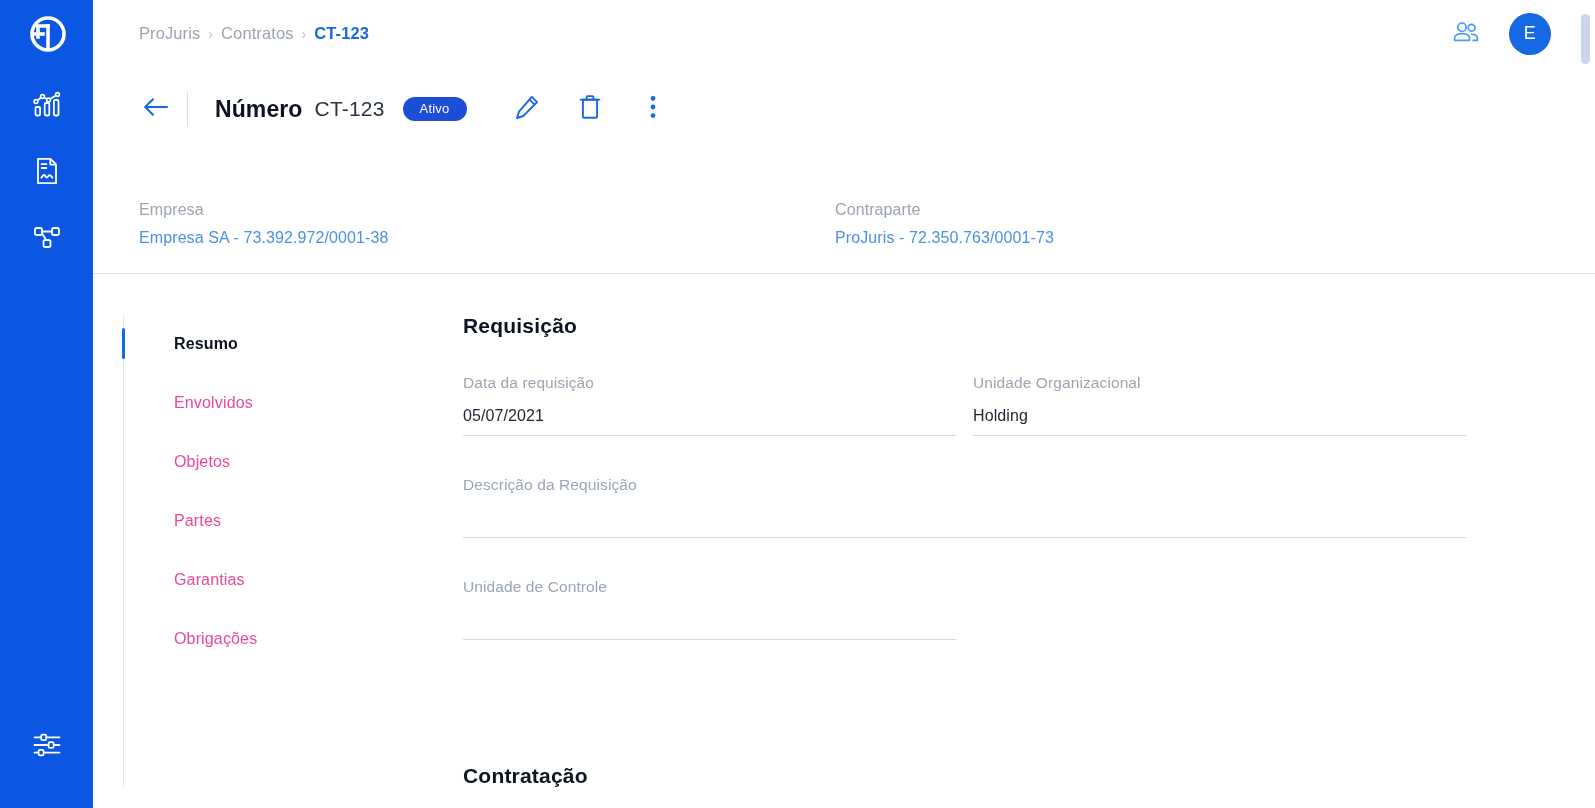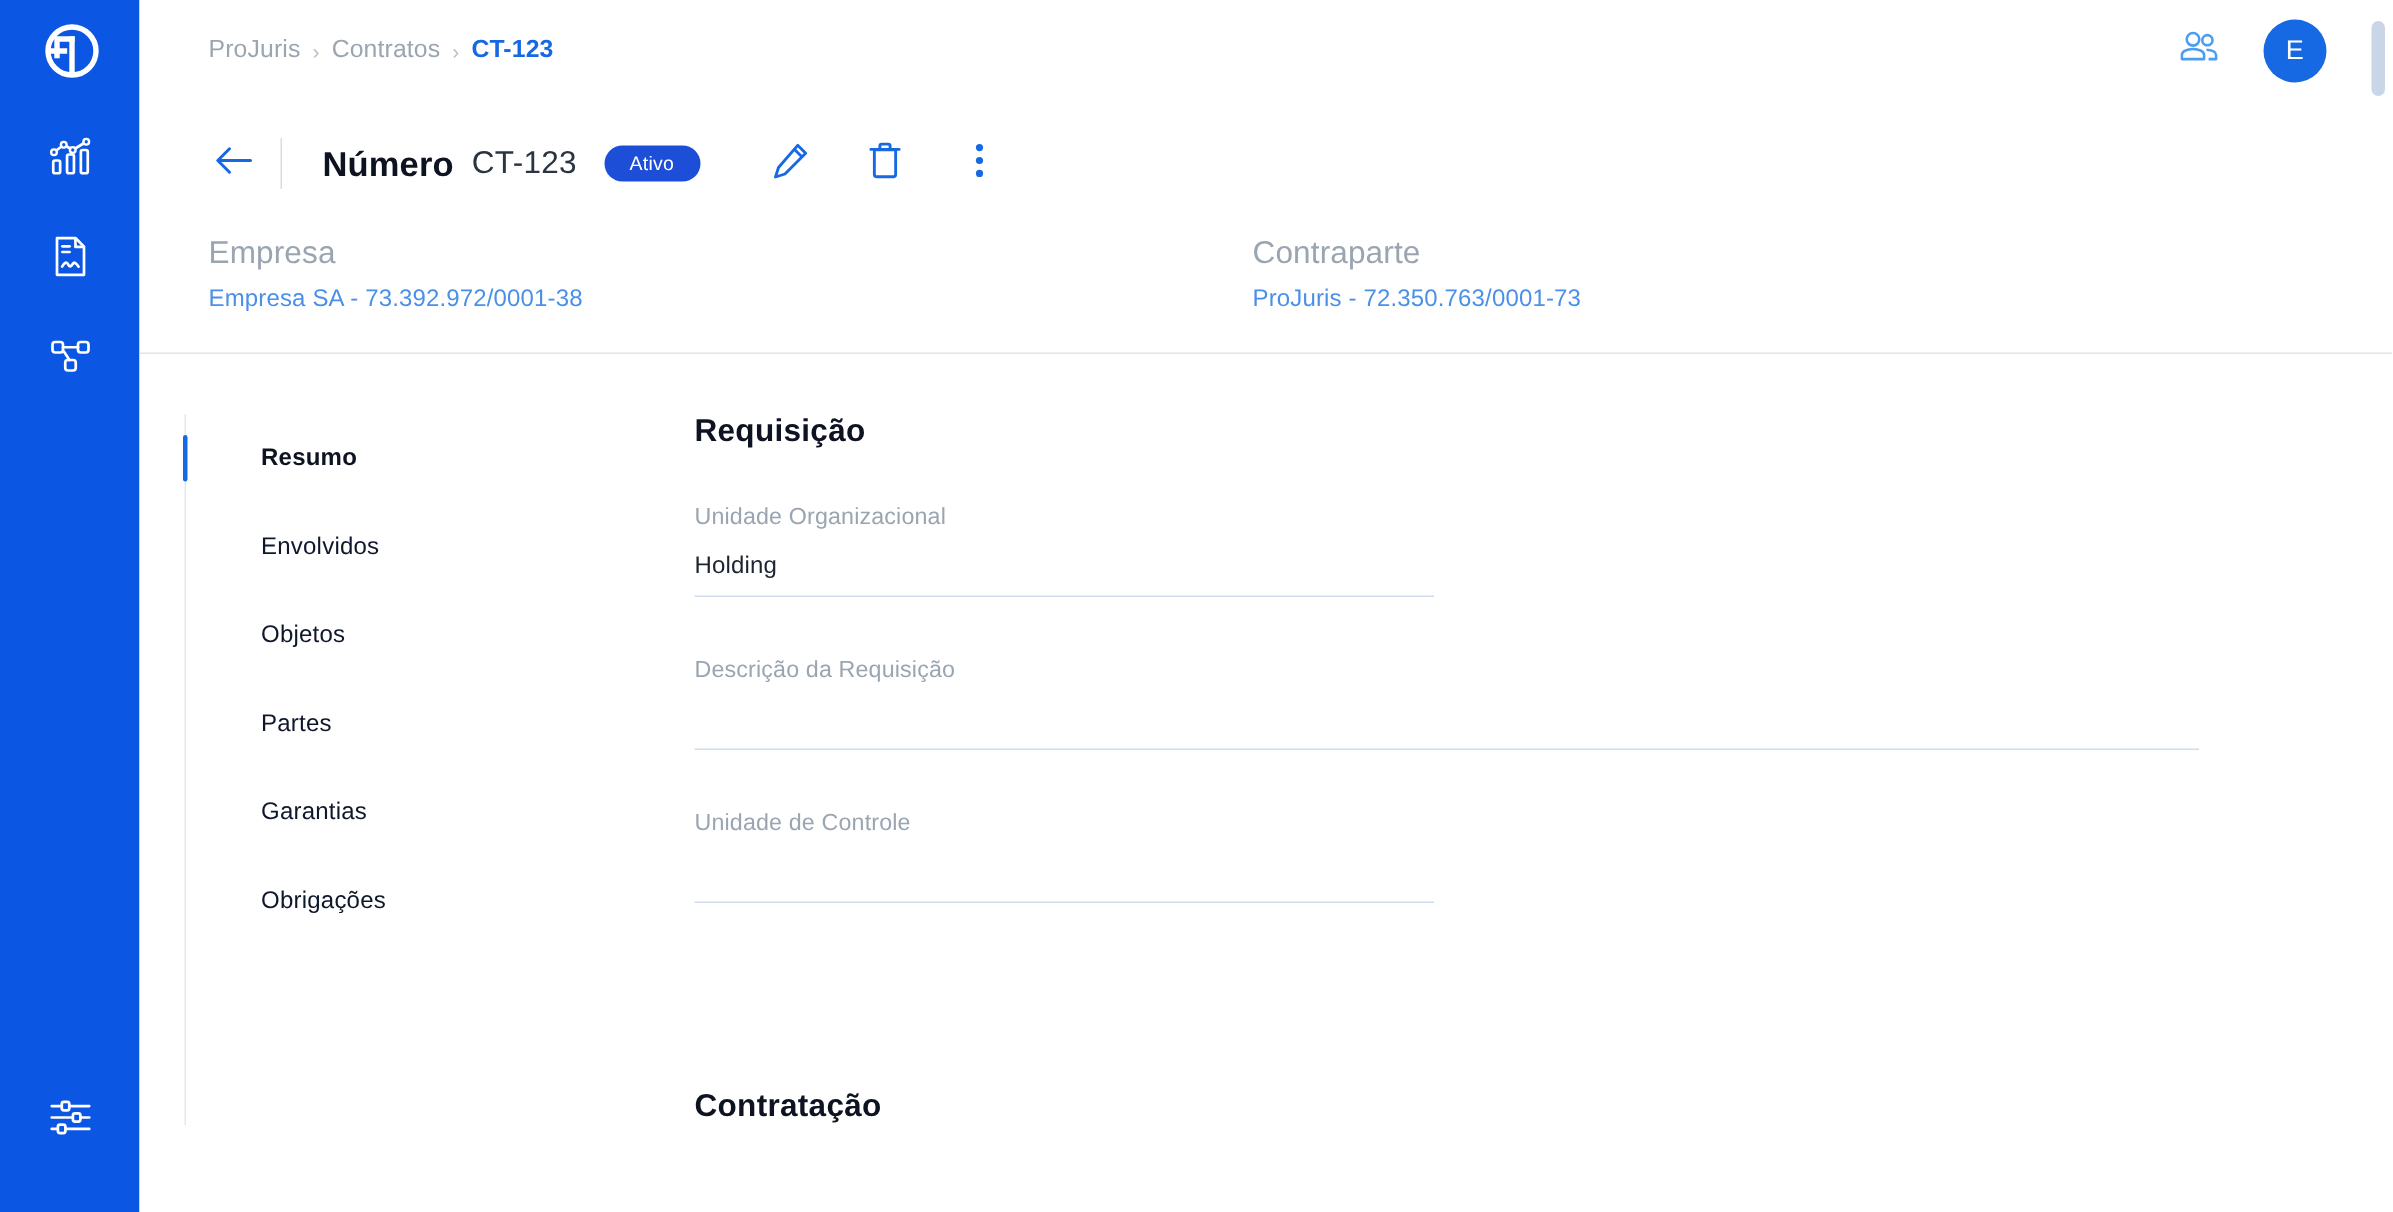--- a/index.html
+++ b/index.html
@@ -179,24 +179,25 @@
     cursor: pointer;
   }
 
   
   .party-row {
     display: flex;
     padding: 28px 46px 0 46px;
   }
   .party-col { width: 696px; flex: 0 0 696px; }
   .party-label {
-    font-size: 21px;
+    font-size: 16px;
     color: #9aa5b1;
     letter-spacing: .1px;
     margin-bottom: 10px;
+    margin-top: 44px;
   }
   .party-value {
     font-size: 16px;
     color: #4a90e8;
     letter-spacing: .1px;
     cursor: pointer;
   }
 
   .hdiv {
     margin-top: 26px;
@@ -220,21 +221,21 @@
     padding-left: 0;
     position: relative;
     min-height: 420px;
   }
   .tab {
     height: 59px;
     display: flex;
     align-items: center;
     padding-left: 50px;
     font-size: 16px;
-    color: #0f172a;
+    color: #ec4899;
     cursor: pointer;
     position: relative;
     letter-spacing: .15px;
   }
   .tab.active {
     color: #0d1321;
     font-weight: bold;
   }
   .tab.active::before {
     content: "";
@@ -499,20 +500,24 @@
             <span>Obrigações</span>
           </div>
         </aside>
 
         <section class="panel">
 
           <h2 class="section-title">Requisição</h2>
 
           <div class="field-grid">
 
+            <div class="field half">
+              <div class="field-label">Data da requisição</div>
+              <div class="field-value">05/07/2021</div>
+            </div>
 
             <div class="field half">
               <div class="field-label">Unidade Organizacional</div>
               <div class="field-value">Holding</div>
             </div>
 
             <div class="field full">
               <div class="field-label">Descrição da Requisição</div>
               <div class="field-value empty"></div>
             </div>

